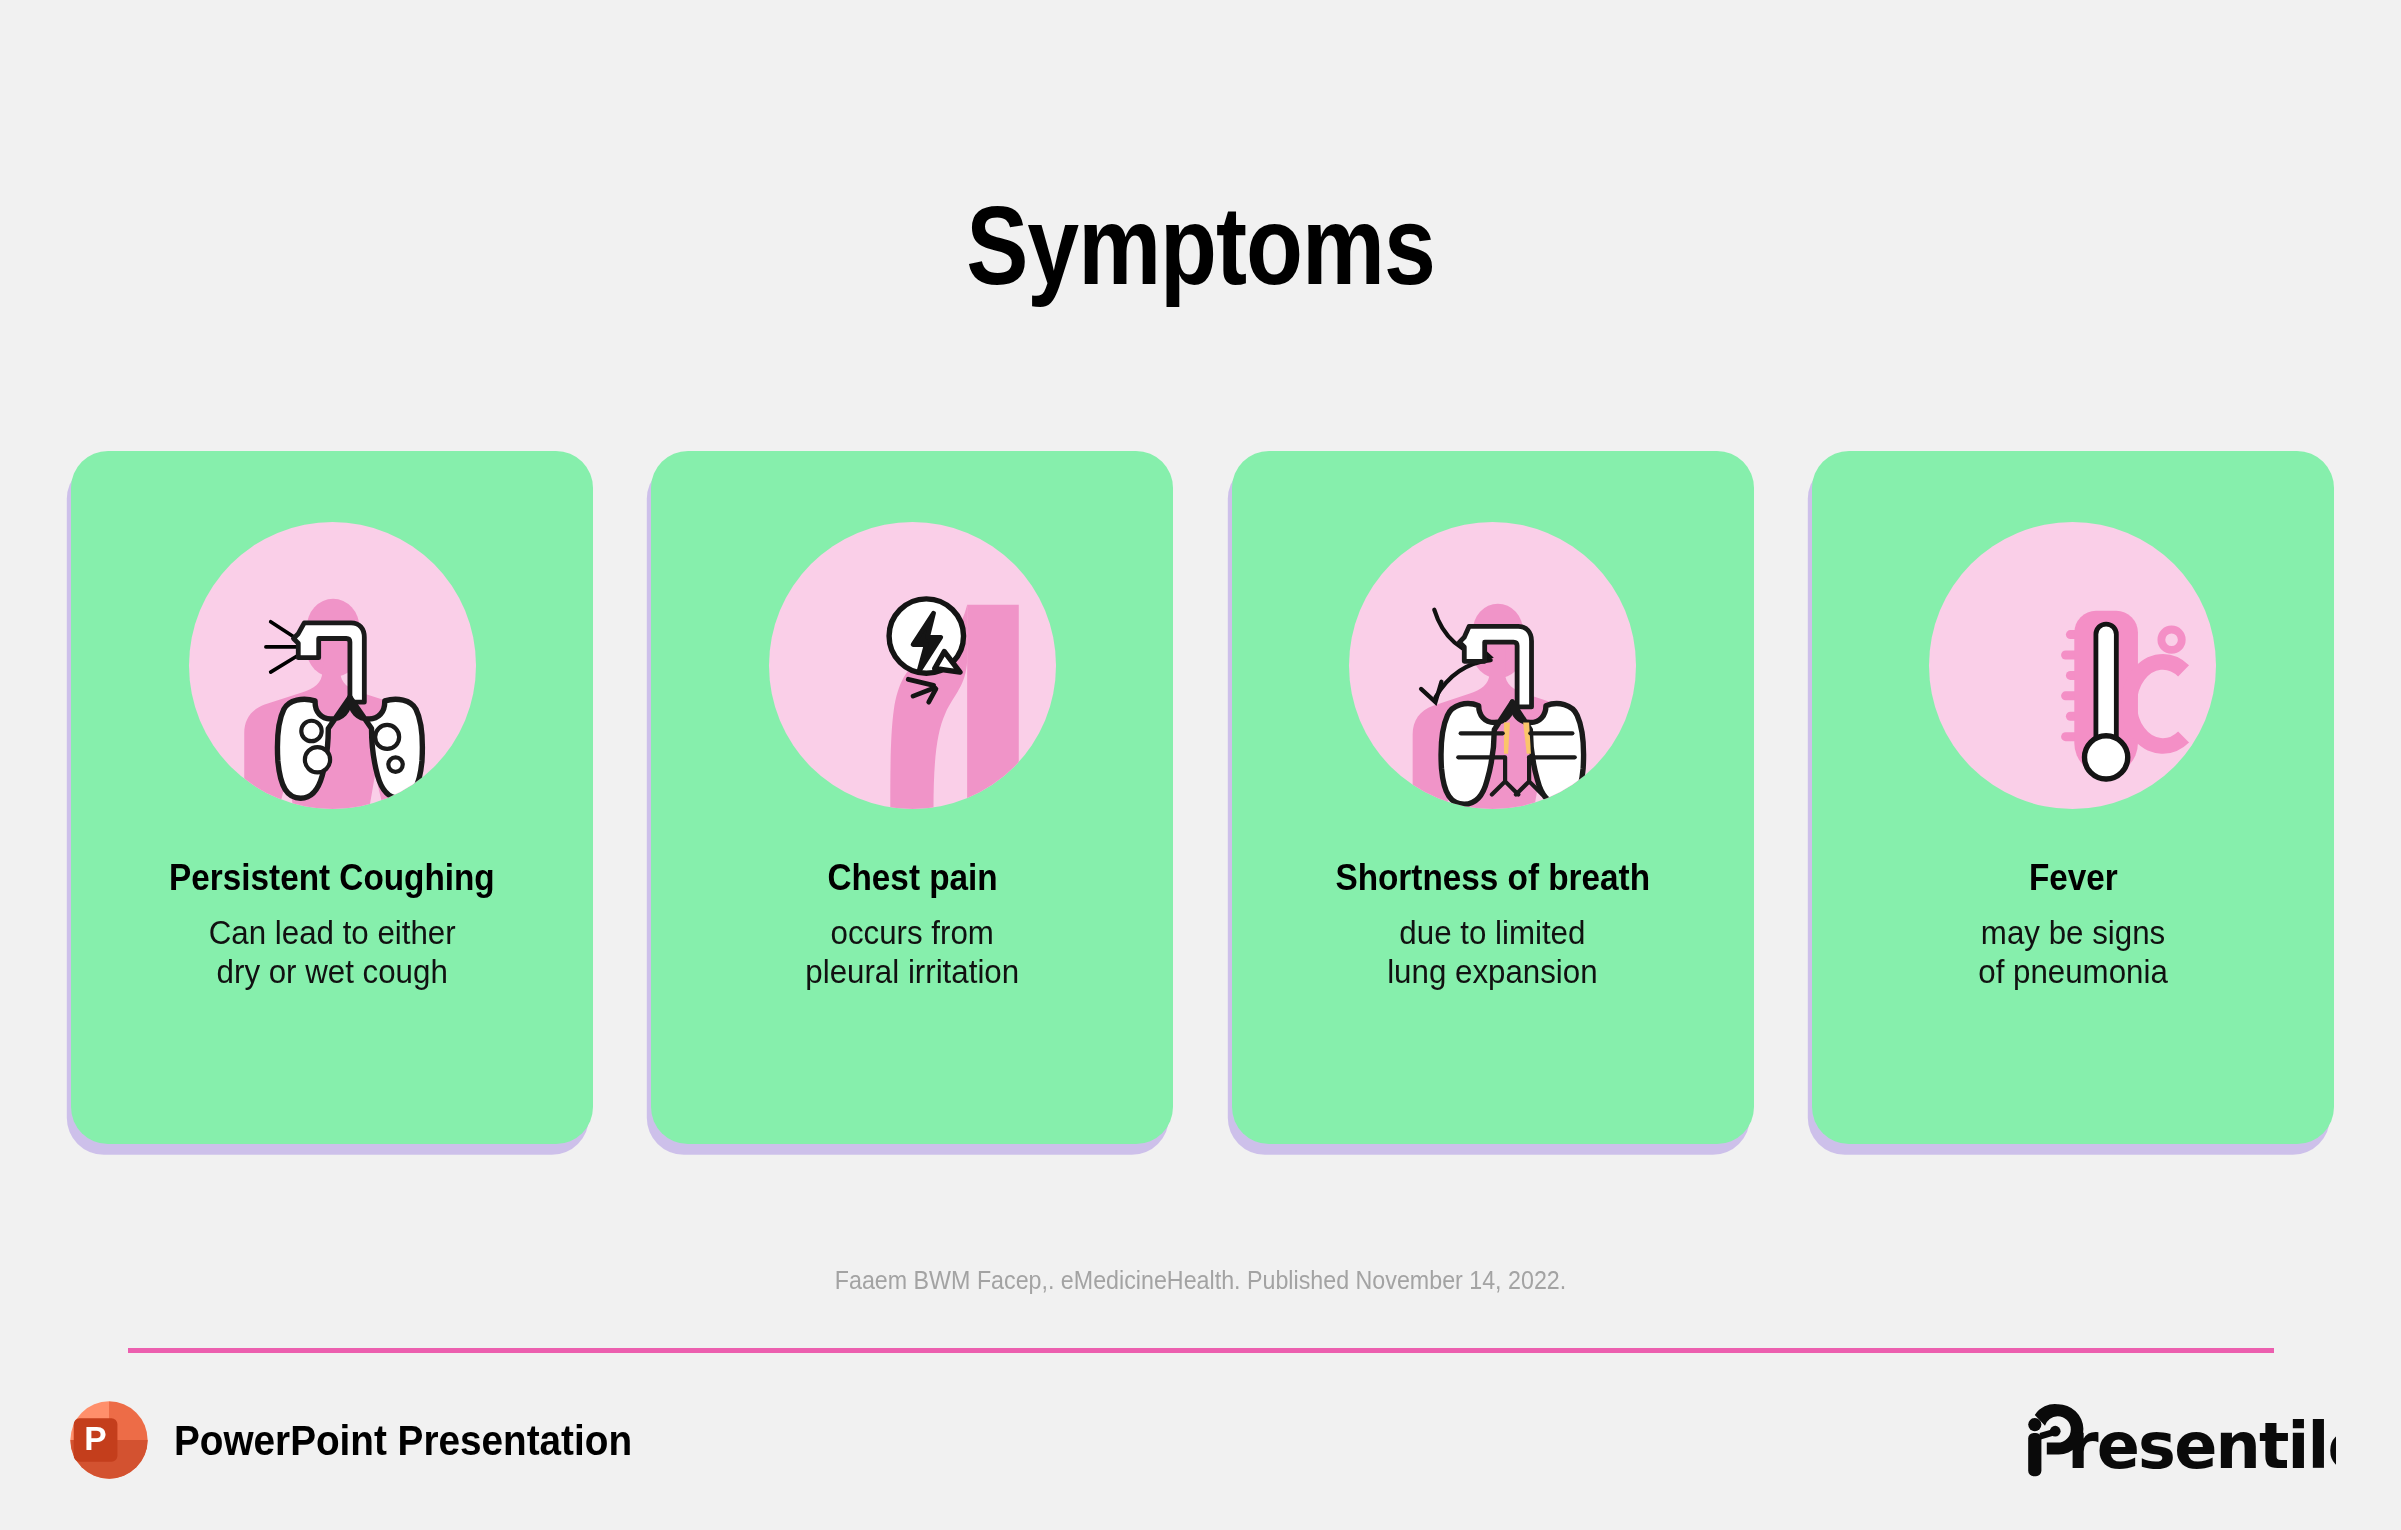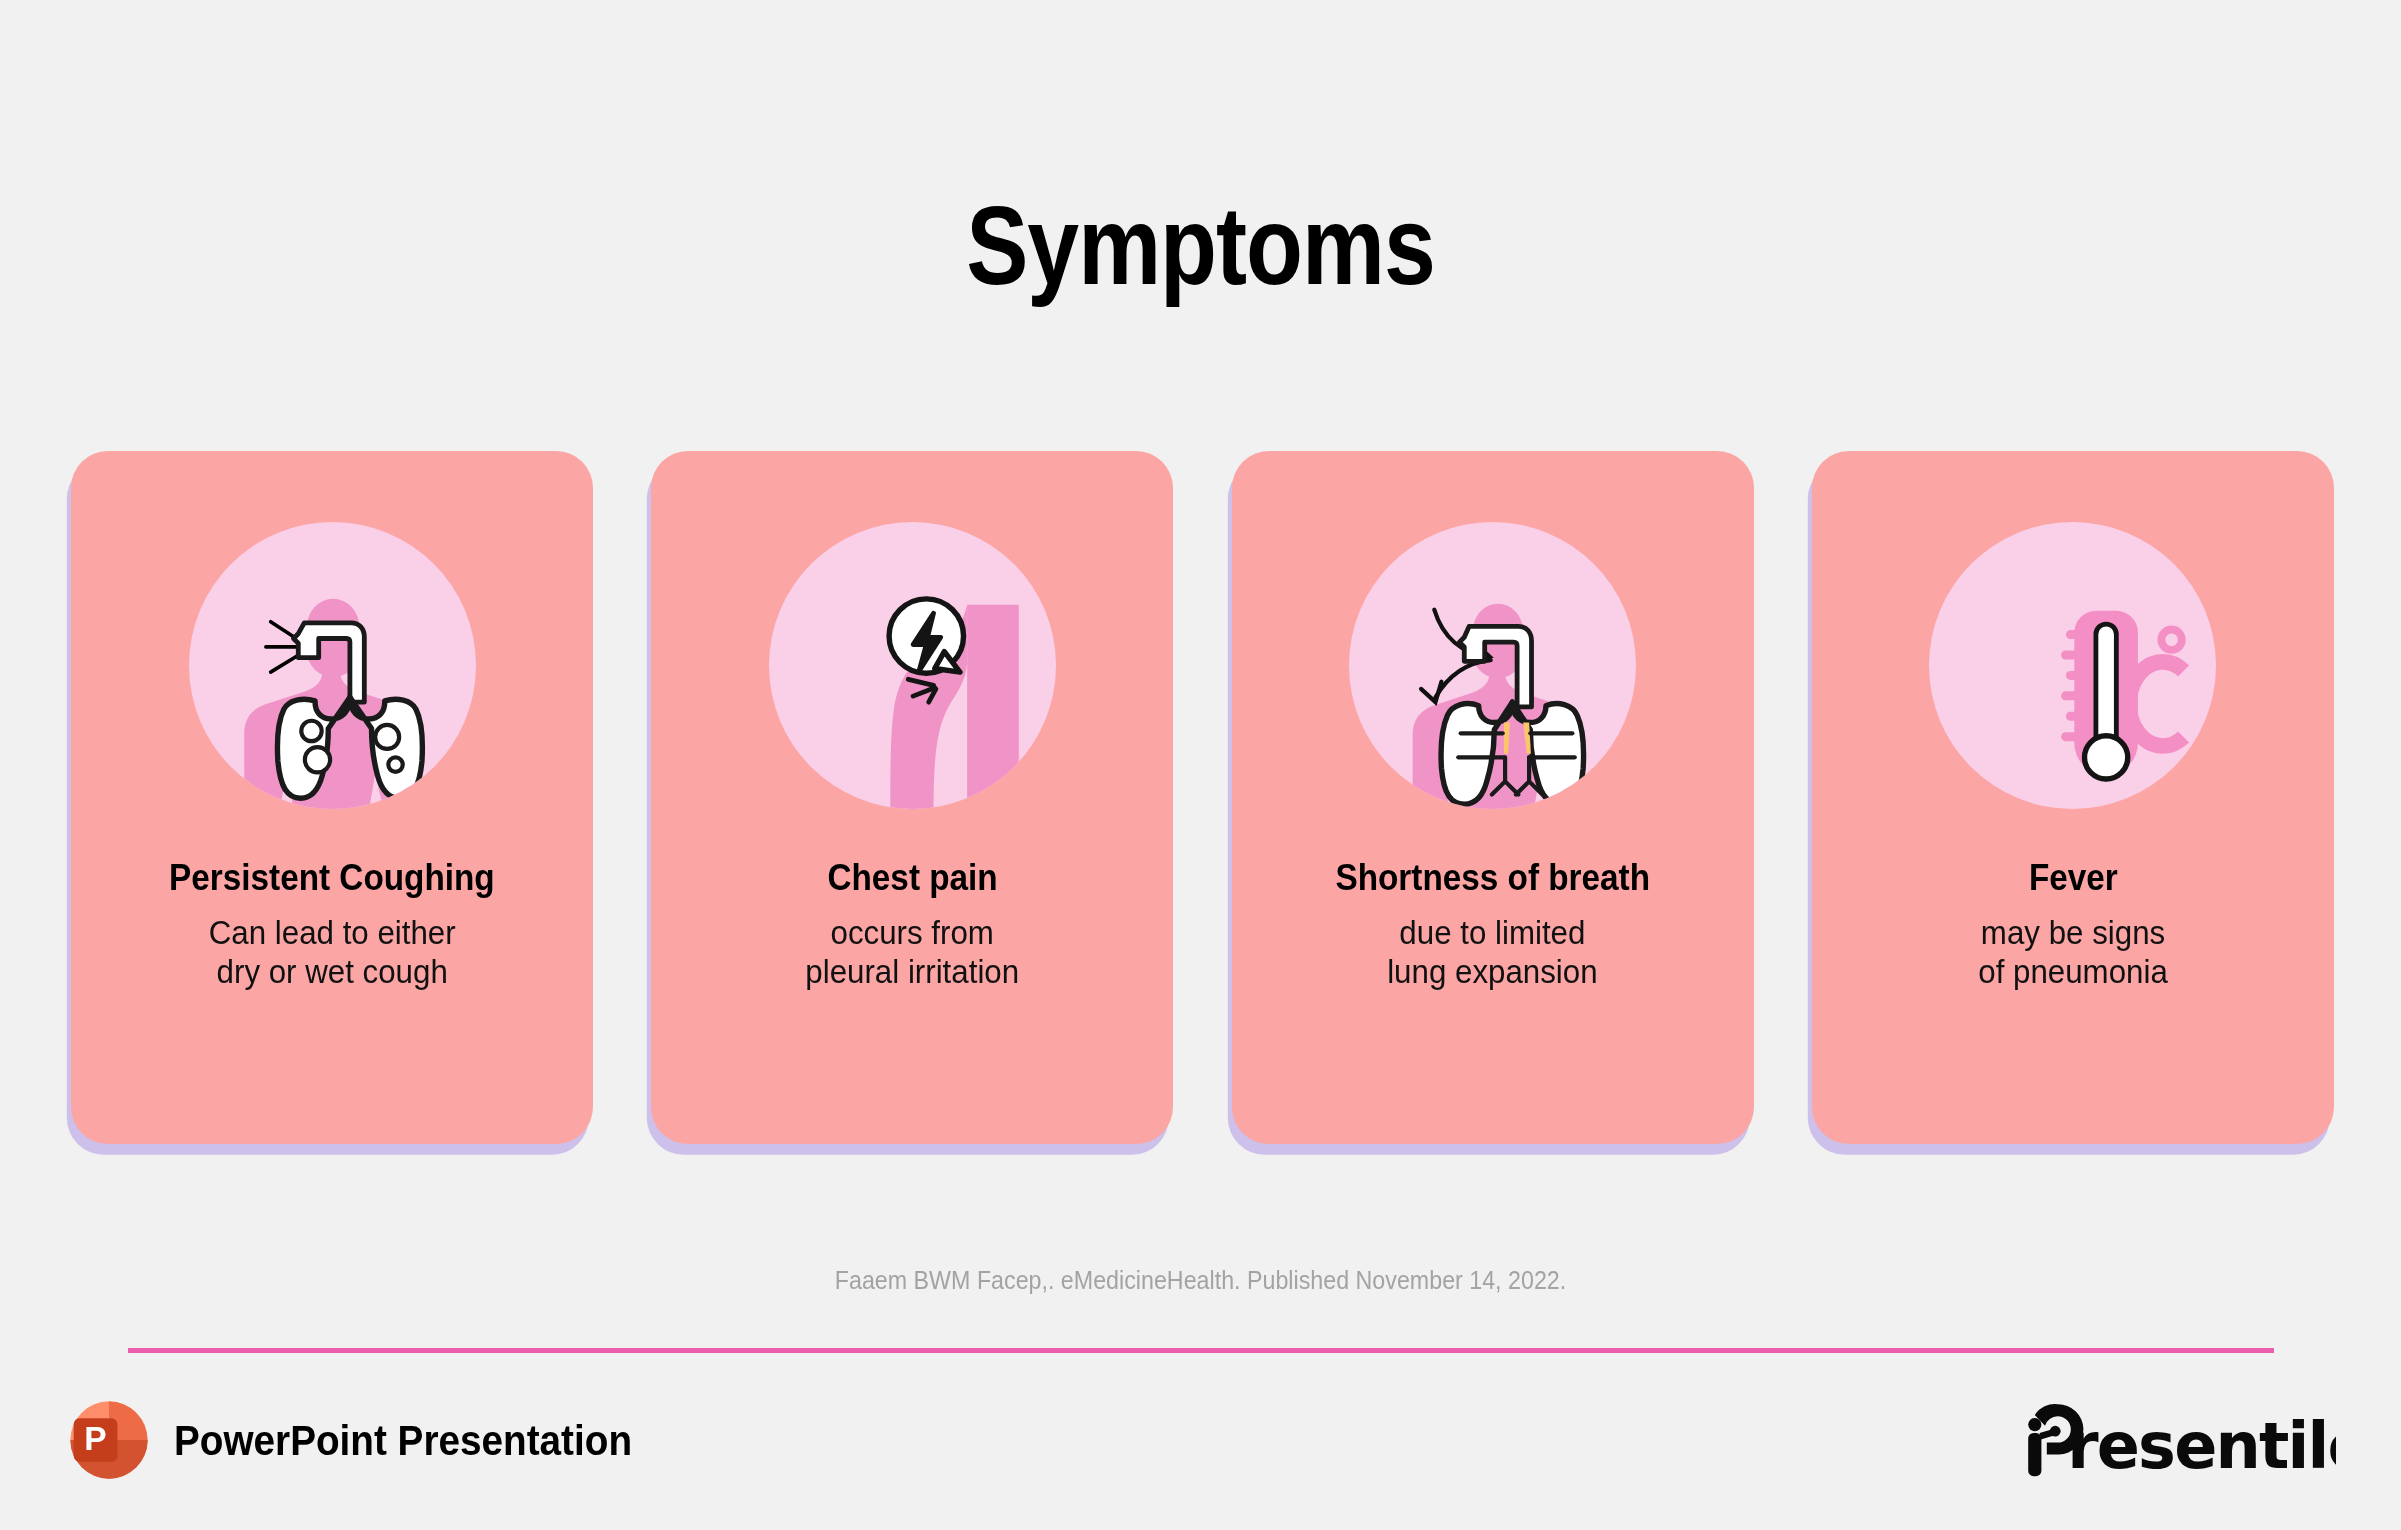--- a/index.html
+++ b/index.html
@@ -27,21 +27,21 @@
 
   
   .cards{
     position:absolute;left:71px;top:451px;
     width:2263px;height:693px;
     display:flex;justify-content:space-between;
   }
   .card{
     position:relative;
     width:522px;height:693px;
-    background:#fca5a5;
+    background:#86efac;
     border-radius:37px;
     box-shadow:-4.2px 10.8px 0 0 #CDC0EA;
     display:flex;flex-direction:column;align-items:center;
   }
 
   
   .icon-wrap{
     margin-top:71px;
     width:287px;height:287px;
     border-radius:50%;

